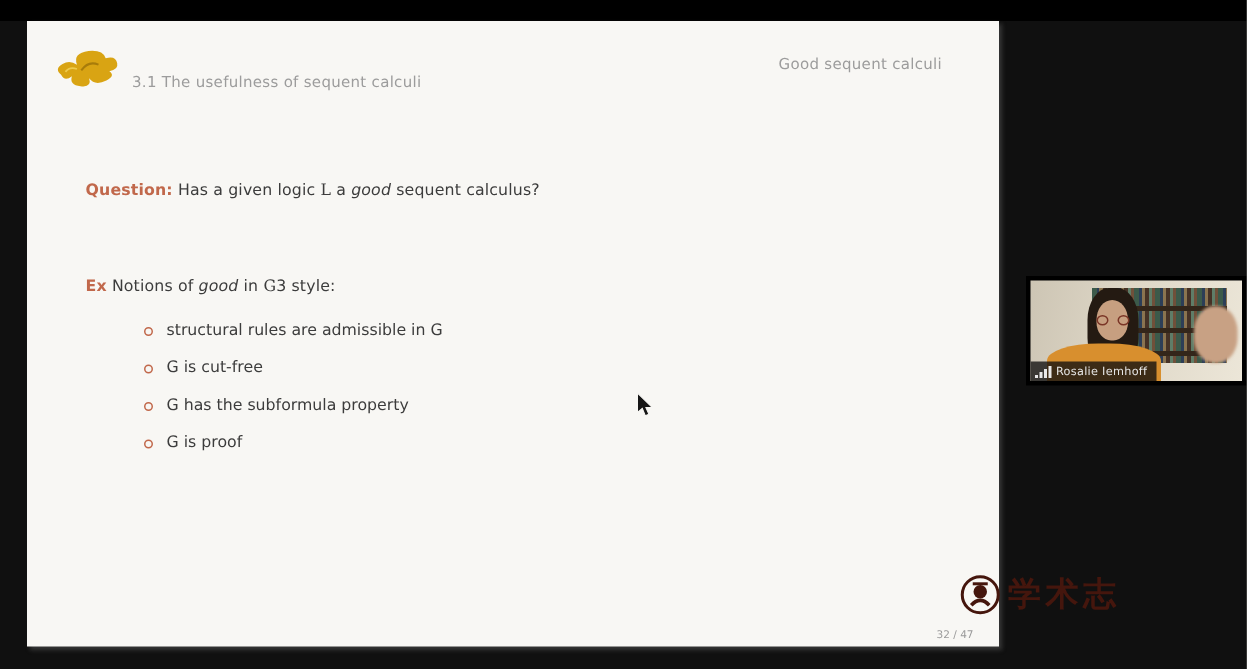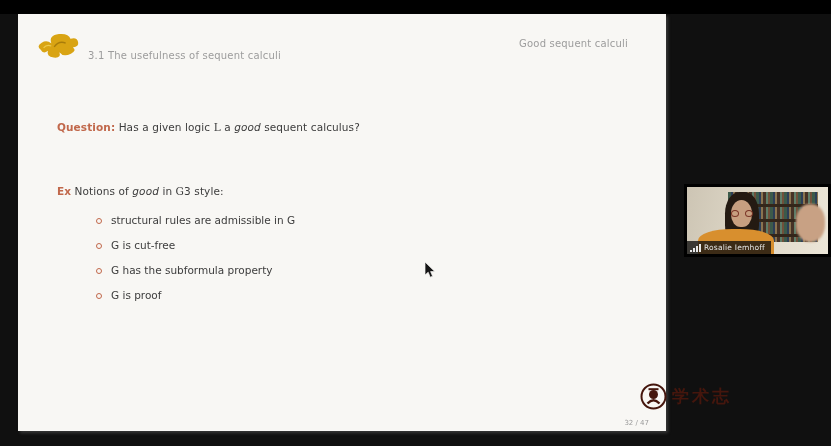--- a/index.html
+++ b/index.html
@@ -50,21 +50,21 @@
   .namebar{position:absolute;left:0;bottom:0;height:13px;display:flex;align-items:center;gap:3px;
            padding:0 6px 0 3px;background:rgba(16,16,16,.78);}
   .namebar .nm{font-size:7.5px;color:#e6e6e6;white-space:nowrap;letter-spacing:.2px;}
   .audiobars{display:flex;align-items:flex-end;gap:1px;height:8px;}
   .audiobars span{width:2px;background:#e8e8e8;display:block;}
   .ab1{height:2px;} .ab2{height:4px;} .ab3{height:6px;} .ab4{height:8px;}
 
   
   .watermark{position:absolute;left:640px;top:383px;display:flex;align-items:center;gap:5px;
              color:#45160d;}
-  .wm-text{font-size:17px;font-weight:bold;letter-spacing:3px;line-height:27px;}
+  .wm-text{font-size:22px;font-weight:bold;letter-spacing:3px;line-height:27px;}
 </style>
 </head>
 <body>
 
 <div class="stage">
   <div class="topbar"></div>
 
   <div class="slide">
 
     <svg class="emblem" viewBox="0 0 48 34">

